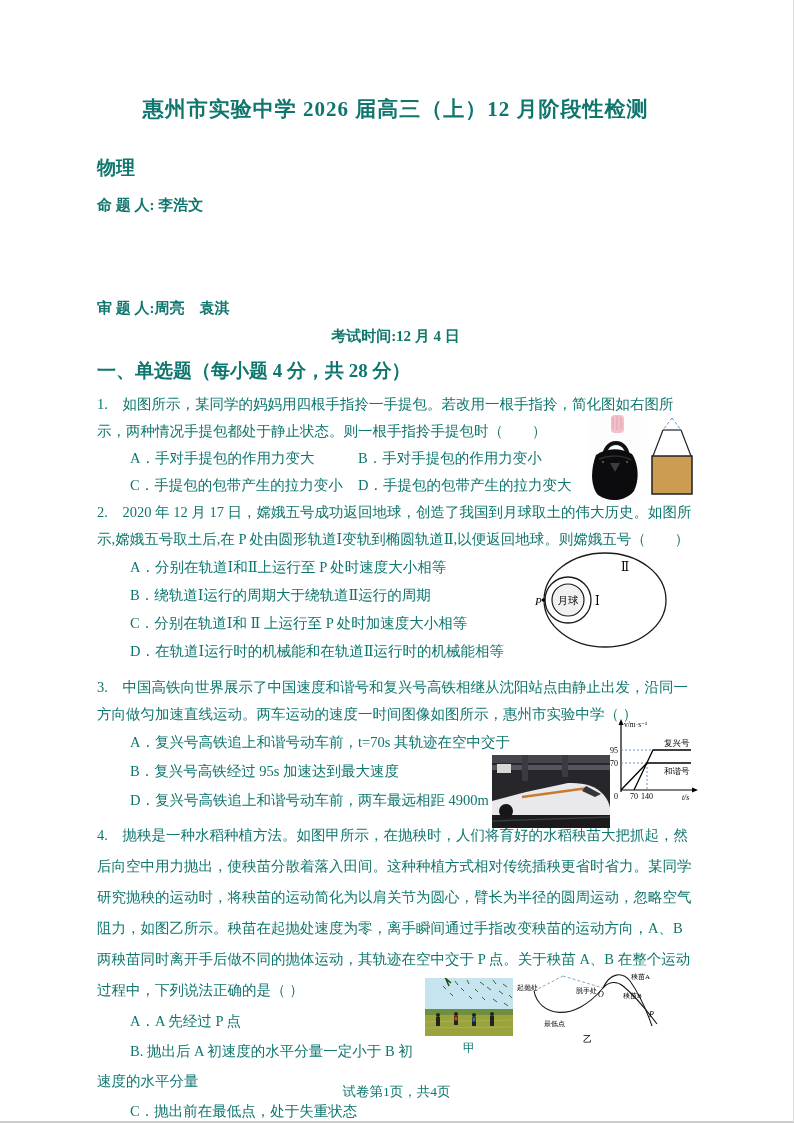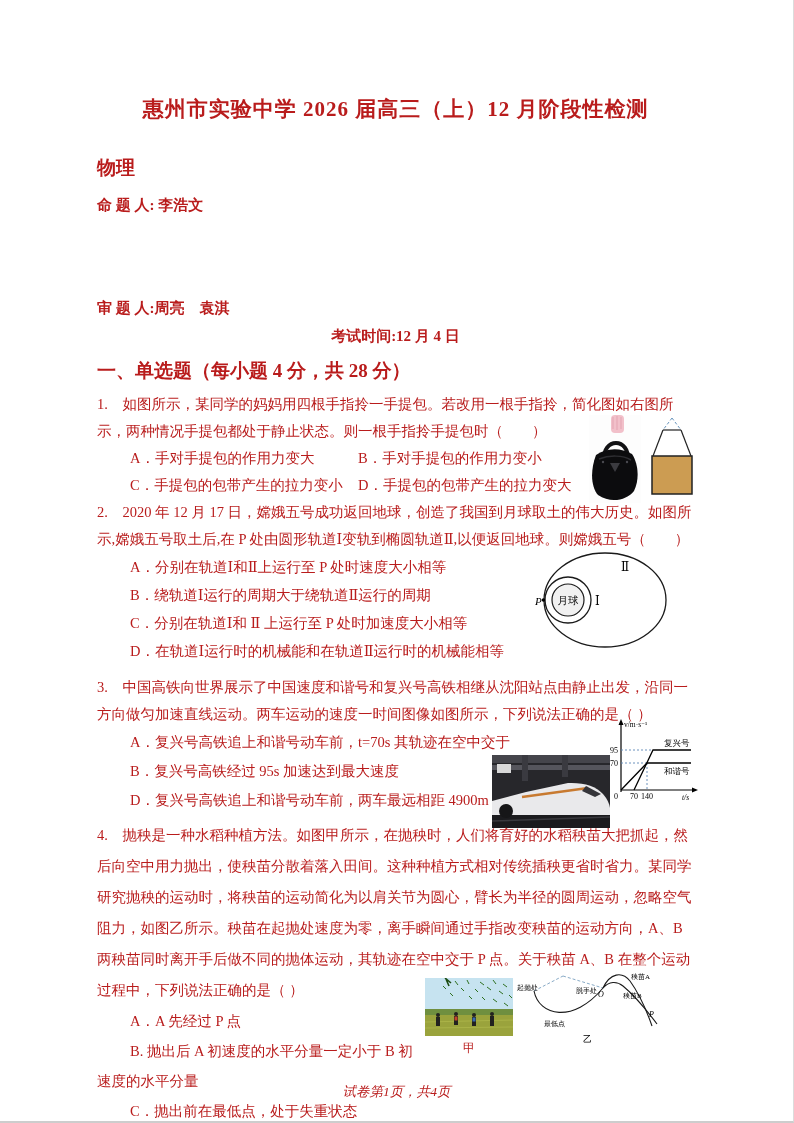--- a/index.html
+++ b/index.html
@@ -1,18 +1,18 @@
 <!DOCTYPE html>
 <html><head>
 <meta charset="utf-8">
 <style>
   html,body{margin:0;padding:0;background:#fff;}
   .page{
     width:794px;height:1123px;position:relative;background:#ffffff;
-    font-family:"Liberation Serif","DejaVu Serif",serif;color:#b91c1c;
+    font-family:"Liberation Serif","DejaVu Serif",serif;color:#0f766e;
     border-right:1px solid #dcdcdc;border-bottom:2px solid #cdcdcd;
     box-sizing:border-box;overflow:hidden;
   }
   .content{padding:0 99px 0 97px;}
   .exam-title{margin:0;padding-top:95px;text-align:center;font-size:21px;font-weight:bold;letter-spacing:1px;}
   .subject-title{margin:32px 0 0;text-align:left;font-size:19px;font-weight:bold;}
   .meta-row{display:flex;justify-content:center;gap:84px;font-weight:bold;font-size:15px;margin-top:15px;flex-direction:column;}
   .exam-time{text-align:center;font-weight:bold;font-size:15px;margin-top:9px;}
   .section-heading{font-weight:bold;font-size:19px;margin-top:12px;}
   .q{position:relative;font-size:14.5px;}
@@ -33,21 +33,21 @@
   #q3 .photo-svg{position:absolute;top:81px;left:395px;}
   #q3 .graph-svg{position:absolute;top:42px;left:512px;}
   
   #q4{margin-top:5px;}
   #q4 .stem{line-height:31px;}
   #q4 .opt{line-height:30px;}
   #q4 .opt-b{max-width:318px;padding-left:0;text-indent:33px;}
   #q4 .fig-jia{position:absolute;top:158px;left:328px;width:88px;text-align:center;}
   #q4 .fig-jia .cap{font-size:12px;line-height:16px;}
   #q4 .fig-yi{position:absolute;top:148px;left:420px;}
-  .footer{position:absolute;bottom:20px;left:0;right:0;text-align:center;font-size:13.5px;font-style:italic;}
+  .footer{position:absolute;bottom:20px;left:0;right:0;text-align:center;font-size:13.5px;}
   svg text{font-family:"Liberation Serif","DejaVu Serif",serif;}
 </style>
 </head>
 <body>
 
 <div class="page">
   <div class="content">
 
     <h1 class="exam-title">惠州市实验中学 2026 届高三（上）12 月阶段性检测</h1>
     <h2 class="subject-title">物理</h2>
@@ -107,21 +107,21 @@
         <circle cx="33" cy="53" r="16" fill="#f1f1f1" stroke="#1a1a1a" stroke-width="1.2"></circle>
         <text x="33" y="57" font-size="10.5" text-anchor="middle">月球</text>
         <text x="60" y="58" font-size="12">Ⅰ</text>
         <text x="86" y="24" font-size="12">Ⅱ</text>
         <circle cx="8.5" cy="53" r="1.8" fill="#000"></circle>
         <text x="0" y="58" font-size="11" font-style="italic">P</text>
       </svg>
     </div>
 
     <div class="q" id="q3">
-      <p class="stem"><span>3.</span>　<span>中国高铁向世界展示了中国速度和谐号和复兴号高铁相继从沈阳站点由静止出发，沿同一方向做匀加速直线运动。两车运动的速度一时间图像如图所示，下列说法正确的是（  ）</span></p>
+      <p class="stem"><span>3.</span>　<span>中国高铁向世界展示了中国速度和谐号和复兴号高铁相继从沈阳站点由静止出发，沿同一方向做匀加速直线运动。两车运动的速度一时间图像如图所示，惠州市实验中学（  ）</span></p>
       <div class="opt">A．复兴号高铁追上和谐号动车前，t=70s 其轨迹在空中交于</div>
       <div class="opt">B．复兴号高铁经过 95s 加速达到最大速度</div>
       <div class="opt">D．复兴号高铁追上和谐号动车前，两车最远相距 4900m</div>
 
       <svg class="photo-svg" width="118" height="73" viewBox="0 0 118 73">
         <rect x="0" y="0" width="118" height="73" fill="#27272b"></rect>
         <rect x="0" y="0" width="118" height="8" fill="#45454b"></rect>
         <rect x="0" y="10" width="118" height="5" fill="#55555c"></rect>
         <rect x="30" y="0" width="6" height="26" fill="#3a3a40"></rect>
         <rect x="70" y="0" width="6" height="22" fill="#3a3a40"></rect>

